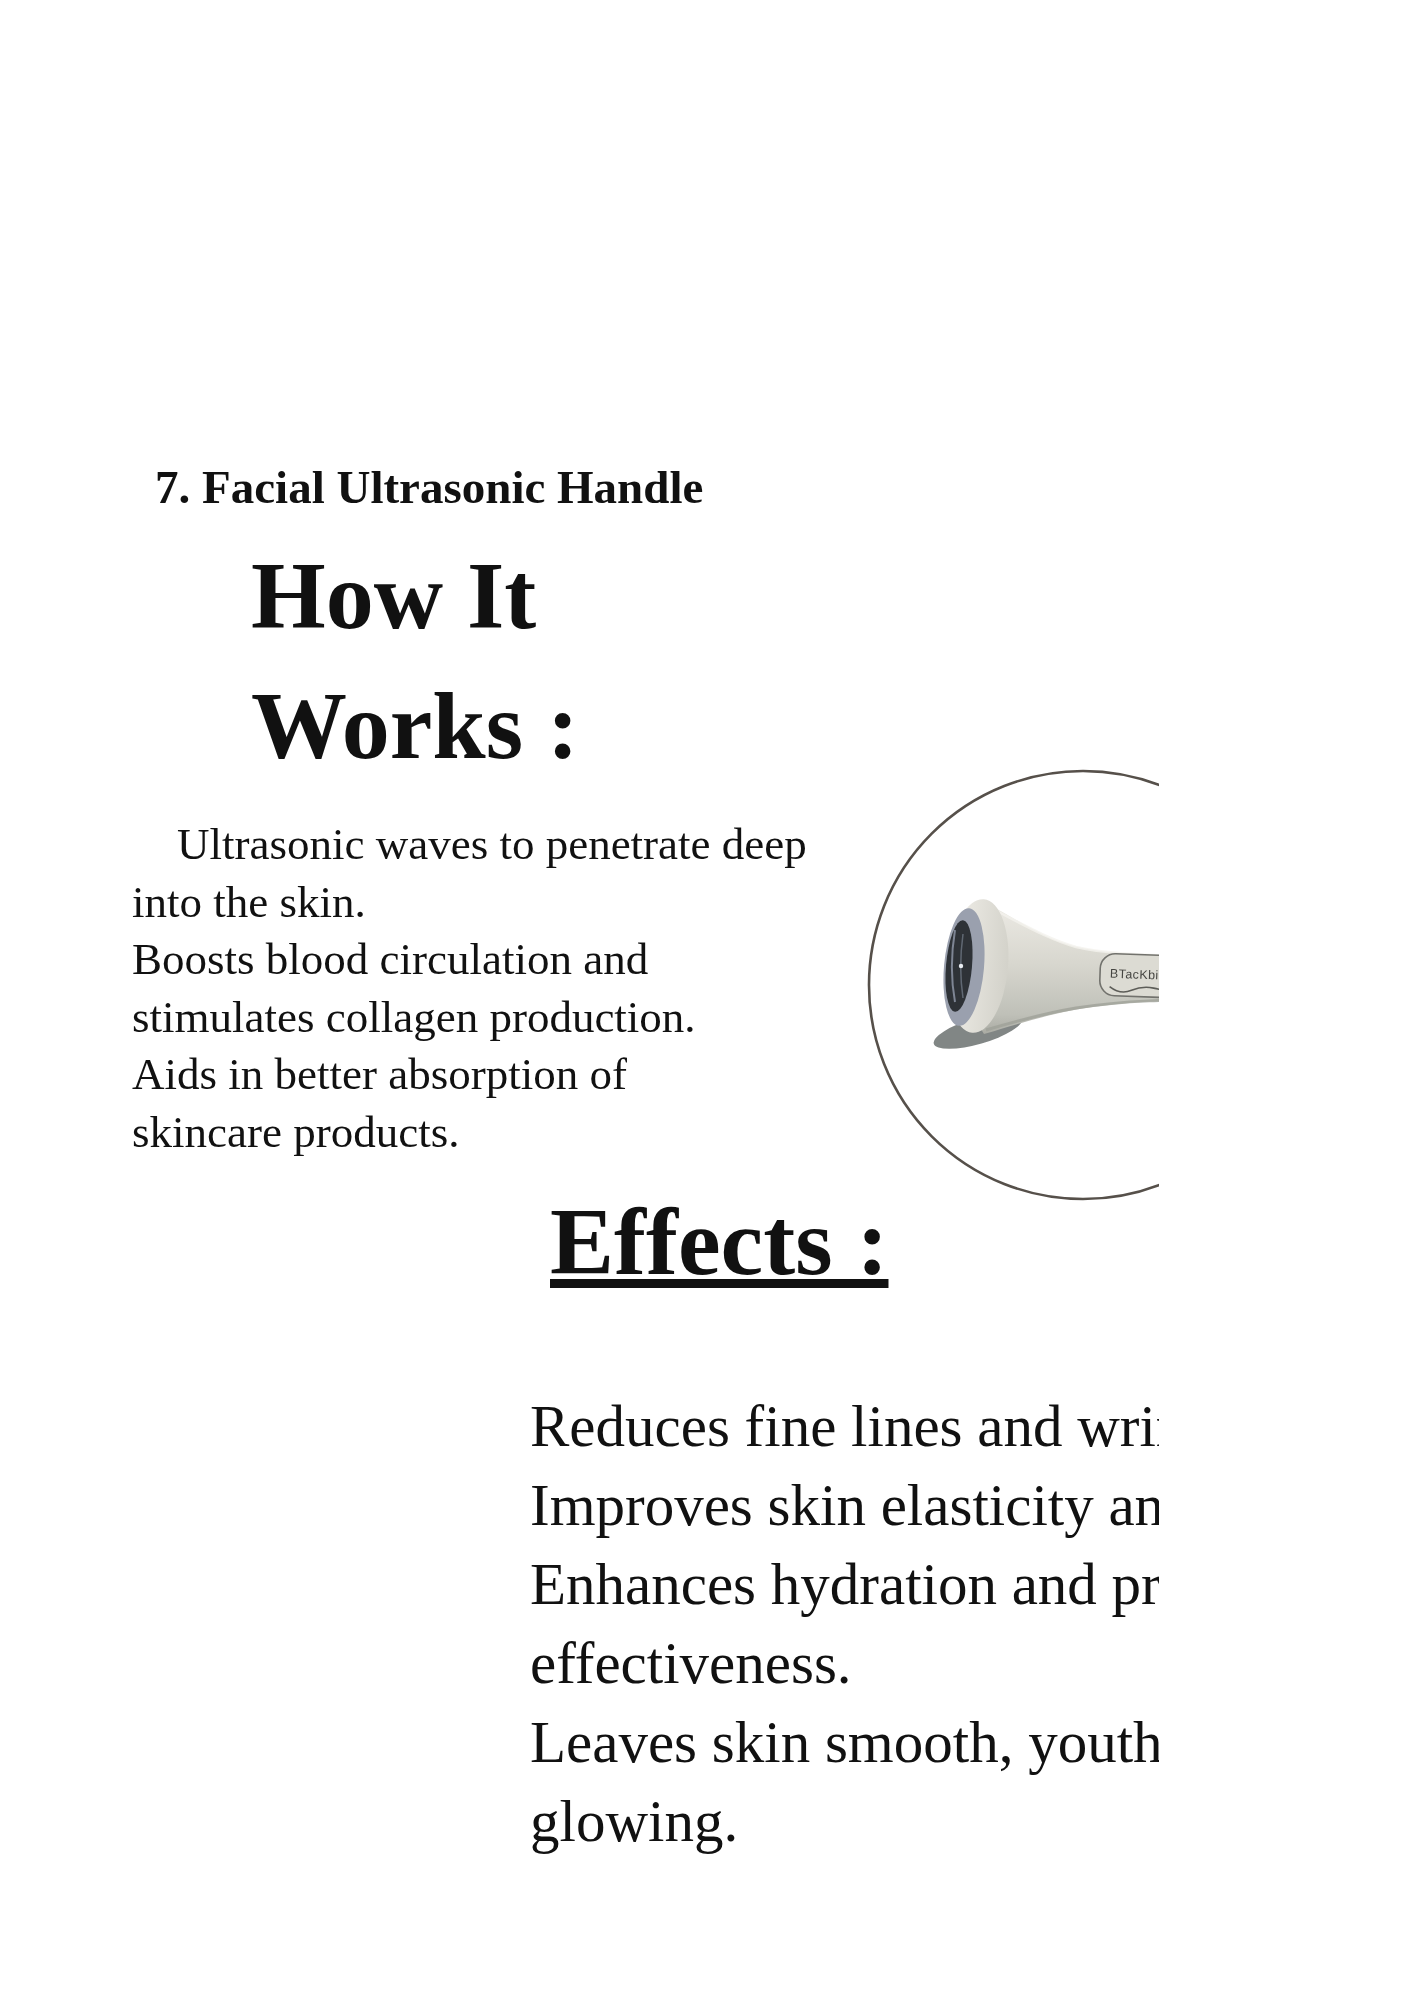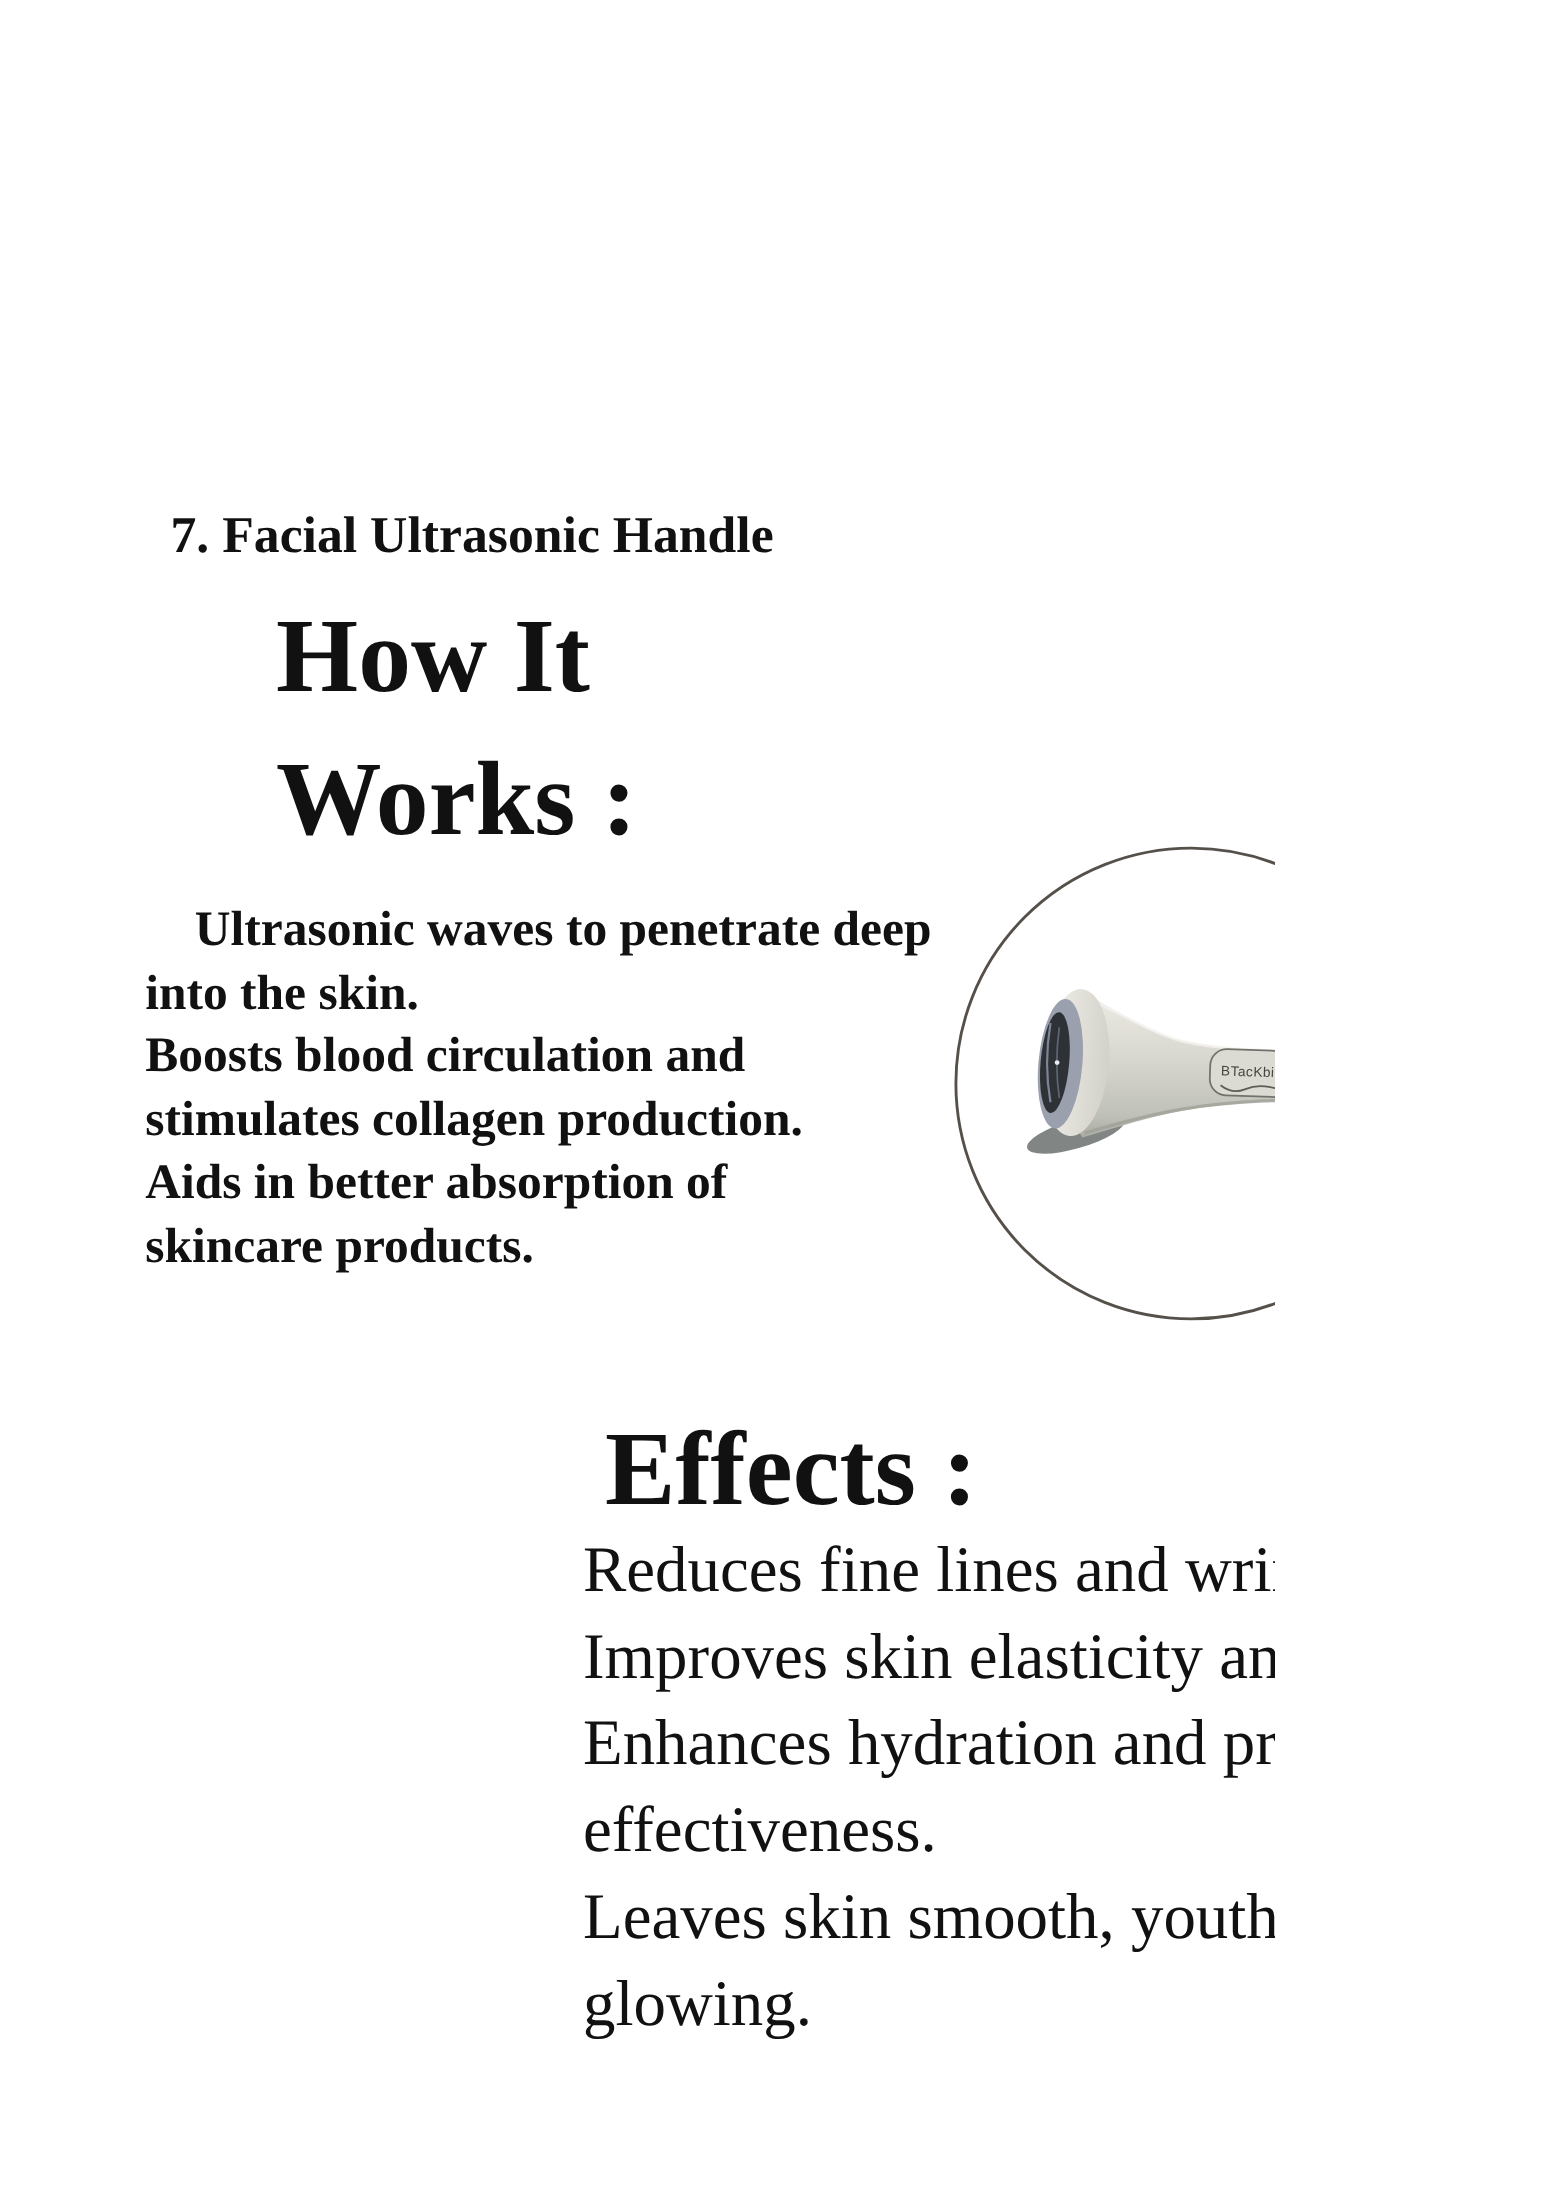--- a/index.html
+++ b/index.html
@@ -33,29 +33,29 @@
     line-height: 130px;
     white-space: pre;
   }
   #how-body {
     left: 132px;
     top: 816px;
     font-size: 45px;
     line-height: 57.6px;
     white-space: pre;
     text-indent: 45px;
-    font-weight: bold;
   }
   #effects-heading {
     left: 550px;
-    top: 1280px;
+    top: 1187px;
     font-size: 96px;
     font-weight: bold;
     line-height: 110px;
     white-space: pre;
+    text-decoration: underline;
   }
   #effects-body {
     left: 530px;
     top: 1387px;
     font-size: 59px;
     line-height: 79px;
     white-space: pre;
   }
   #device-figure {
     left: 858px;

